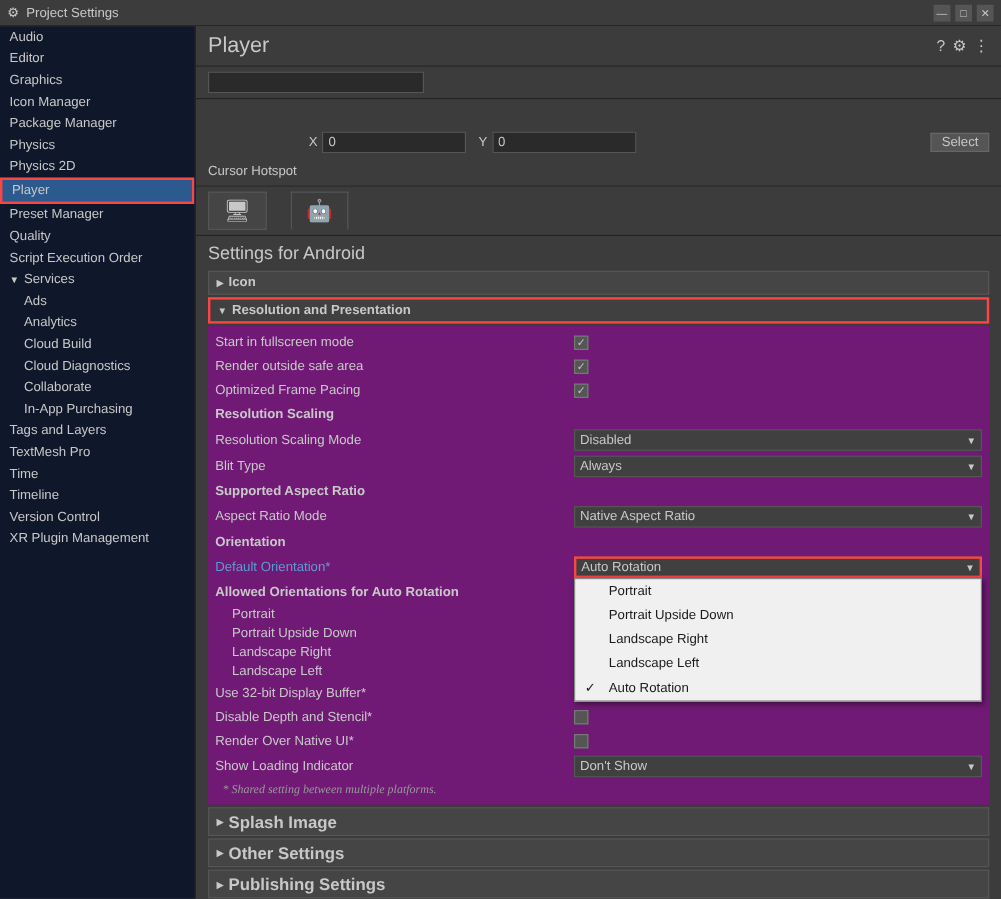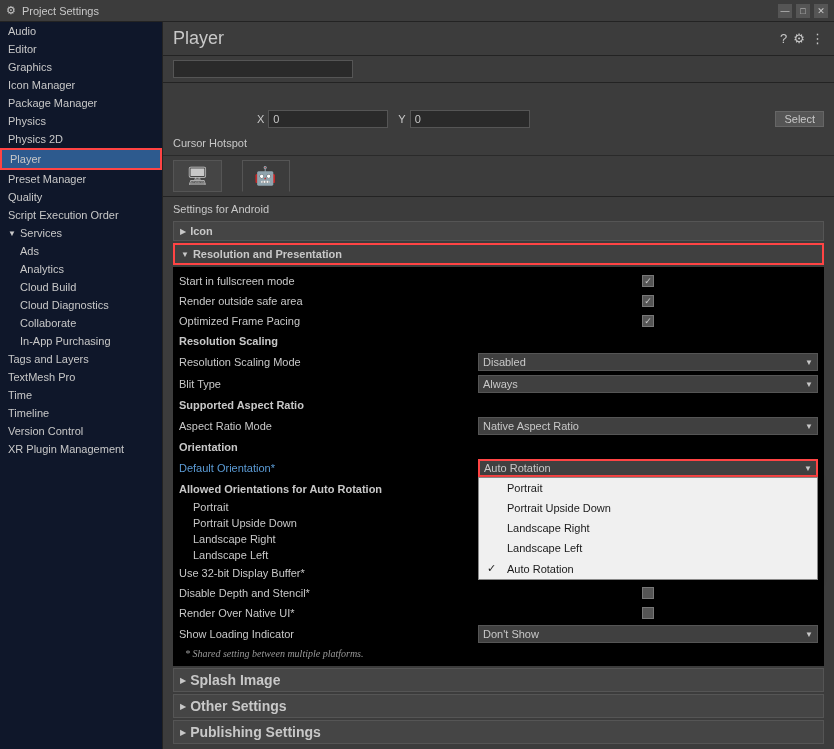--- a/index.html
+++ b/index.html
@@ -190,21 +190,21 @@
     .platform-icon {
       font-size: 18px;
     }
 
     
     .settings-panel {
       padding: 0 10px;
     }
     .settings-for {
       padding: 6px 0 4px 0;
-      font-size: 11px;
+      font-size: 15px;
       color: #c8c8c8;
     }
 
     
     .section-header {
       display: flex;
       align-items: center;
       gap: 4px;
       padding: 4px 0;
       cursor: pointer;
@@ -218,21 +218,21 @@
     }
     .section-title {
       font-size: 11px;
       color: #c8c8c8;
       font-weight: bold;
     }
 
     
     .form-section {
       padding: 4px 6px;
-      background: #000000;
+      background: #701a75;
     }
     .form-row {
       display: flex;
       align-items: center;
       padding: 2px 0;
       min-height: 20px;
     }
     .form-label {
       flex: 1;
       color: #c8c8c8;
@@ -241,21 +241,20 @@
     .form-label.bold {
       font-weight: bold;
     }
     .form-label.blue {
       color: #5b9bd5;
     }
     .form-control {
       flex: 0 0 340px;
       display: flex;
       align-items: center;
-      justify-content: center;
     }
     .checkbox {
       width: 12px;
       height: 12px;
       background: #555;
       border: 1px solid #777;
       display: flex;
       align-items: center;
       justify-content: center;
       cursor: pointer;

